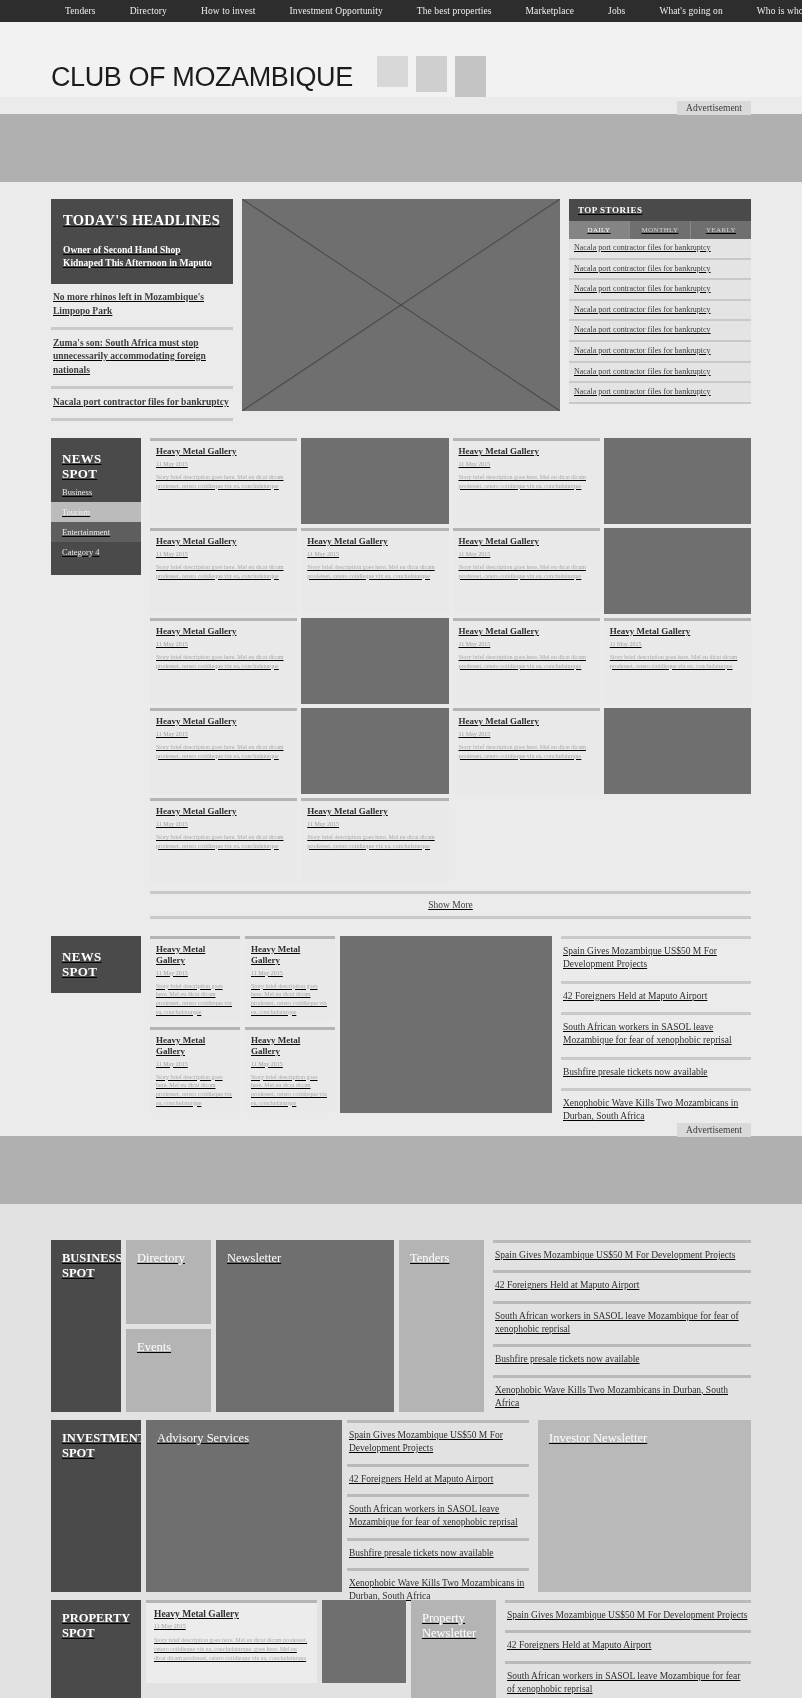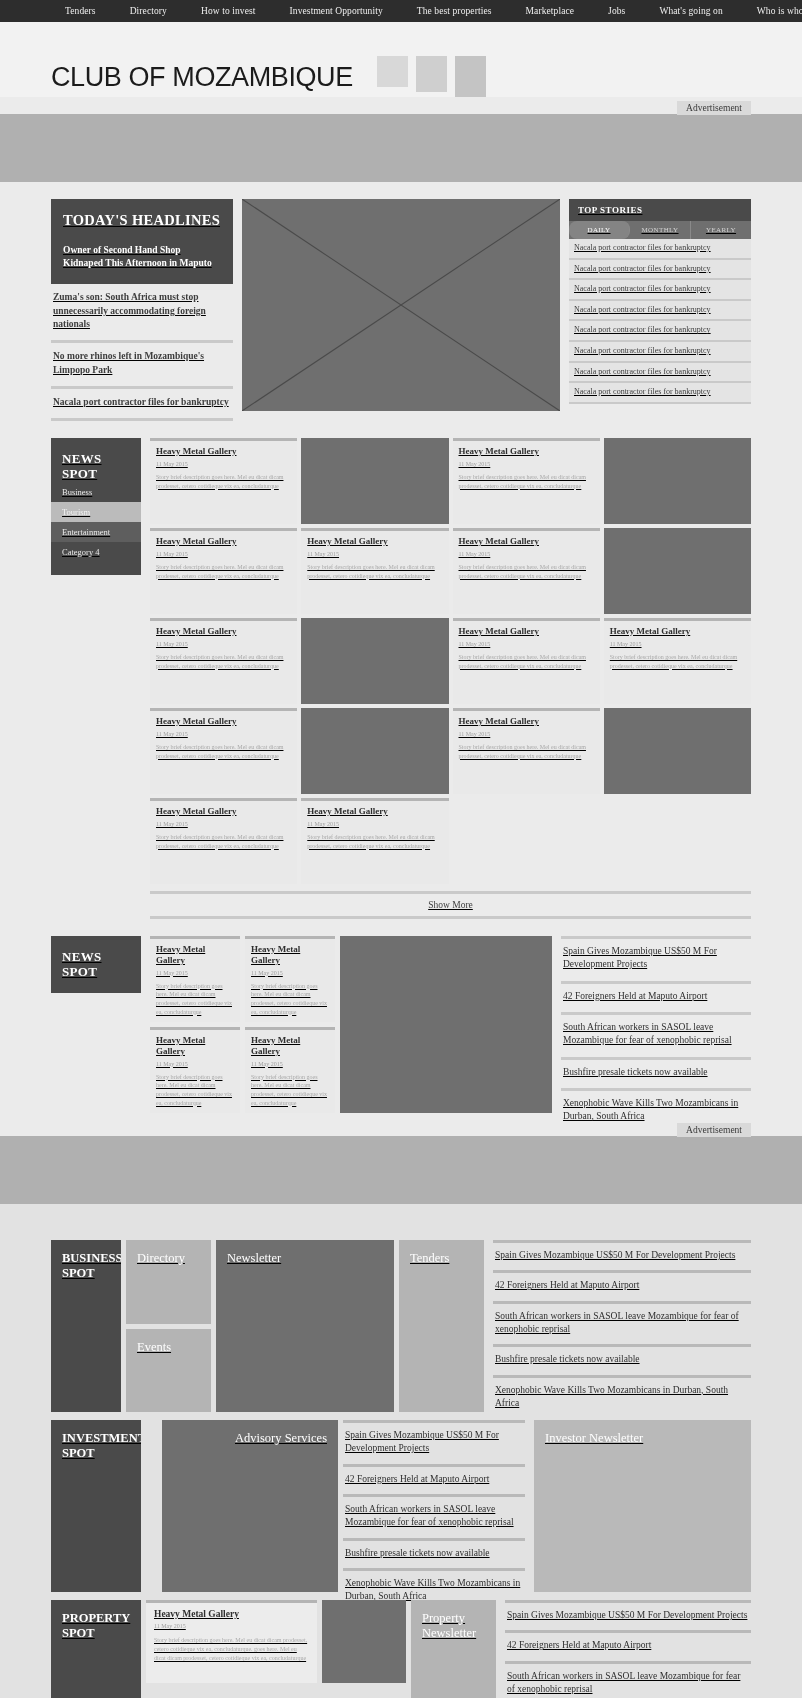--- a/index.html
+++ b/index.html
@@ -106,21 +106,21 @@
     background: #4a4a4a; color: #fff; font-size: 9px; font-weight: bold;
     letter-spacing: .5px; padding: 6px 9px;
   }
   .ts-tabs { display: flex; background: #6f6f6f; }
   .ts-tab {
     flex: 1; text-align: center; color: #d4d4d4;
     font-size: 7px; letter-spacing: .4px; padding: 5px 2px;
     border-right: 1px solid #8a8a8a;
   }
   .ts-tab:last-child { border-right: none; }
-  .ts-tab.active { background: #848484; color: #fff; border-radius: 8px; }
+  .ts-tab.active { background: #848484; color: #fff; }
   .ts-list { }
   .ts-item {
     font-size: 8px; color: #3d3d3d; padding: 4px 5px 5px 5px;
     background: #e4e4e4; border-bottom: 2px solid #c9c9c9;
     line-height: 1.2; white-space: nowrap; overflow: hidden;
   }
 
   
   .spotrow { display: flex; align-items: flex-start; }
   .spot-label {
@@ -239,22 +239,22 @@
   </div>
 
   <div class="container section">
     <div class="hero">
 
       <div class="headlines">
         <div class="hl-head">
           <div class="hl-title">TODAY'S HEADLINES</div>
           <div class="hl-lead">Owner of Second Hand Shop Kidnaped This Afternoon in Maputo</div>
         </div>
+        <div class="hl-item">No more rhinos left in Mozambique's Limpopo Park</div>
         <div class="hl-item">Zuma's son: South Africa must stop unnecessarily accommodating foreign nationals</div>
-        <div class="hl-item">No more rhinos left in Mozambique's Limpopo Park</div>
         <div class="hl-item">Nacala port contractor files for bankruptcy</div>
       </div>
 
       <div class="hero-image">
         <svg width="100%" height="100%" viewBox="0 0 268 212" preserveAspectRatio="none">
           <line x1="0" y1="0" x2="268" y2="212" stroke="#4a4a4a" stroke-width="1"></line>
           <line x1="268" y1="0" x2="0" y2="212" stroke="#4a4a4a" stroke-width="1"></line>
         </svg>
       </div>
 
@@ -445,21 +445,21 @@
           <div class="rl-item">Xenophobic Wave Kills Two Mozambicans in Durban, South Africa</div>
         </div>
       </div>
     </div>
 
     <div class="container">
       <div class="blockrow" style="height:172px;">
         <div class="blk dark" style="width:90px;">
           <div class="blk-title">INVESTMENT SPOT</div>
         </div>
-        <div class="blk mid" style="width:176px; margin-left:21px;text-align:right;">
+        <div class="blk mid" style="width:196px; margin-left:5px;">
           <div class="blk-title serif-lt">Advisory Services</div>
         </div>
         <div style="width:182px; margin-left:5px;">
           <div class="rl-item">Spain Gives Mozambique US$50 M For Development Projects</div>
           <div class="rl-item">42 Foreigners Held at Maputo Airport</div>
           <div class="rl-item">South African workers in SASOL leave Mozambique for fear of xenophobic reprisal</div>
           <div class="rl-item">Bushfire presale tickets now available</div>
           <div class="rl-item">Xenophobic Wave Kills Two Mozambicans in Durban, South Africa</div>
         </div>
         <div class="blk lighter" style="flex:1; margin-left:9px;">

